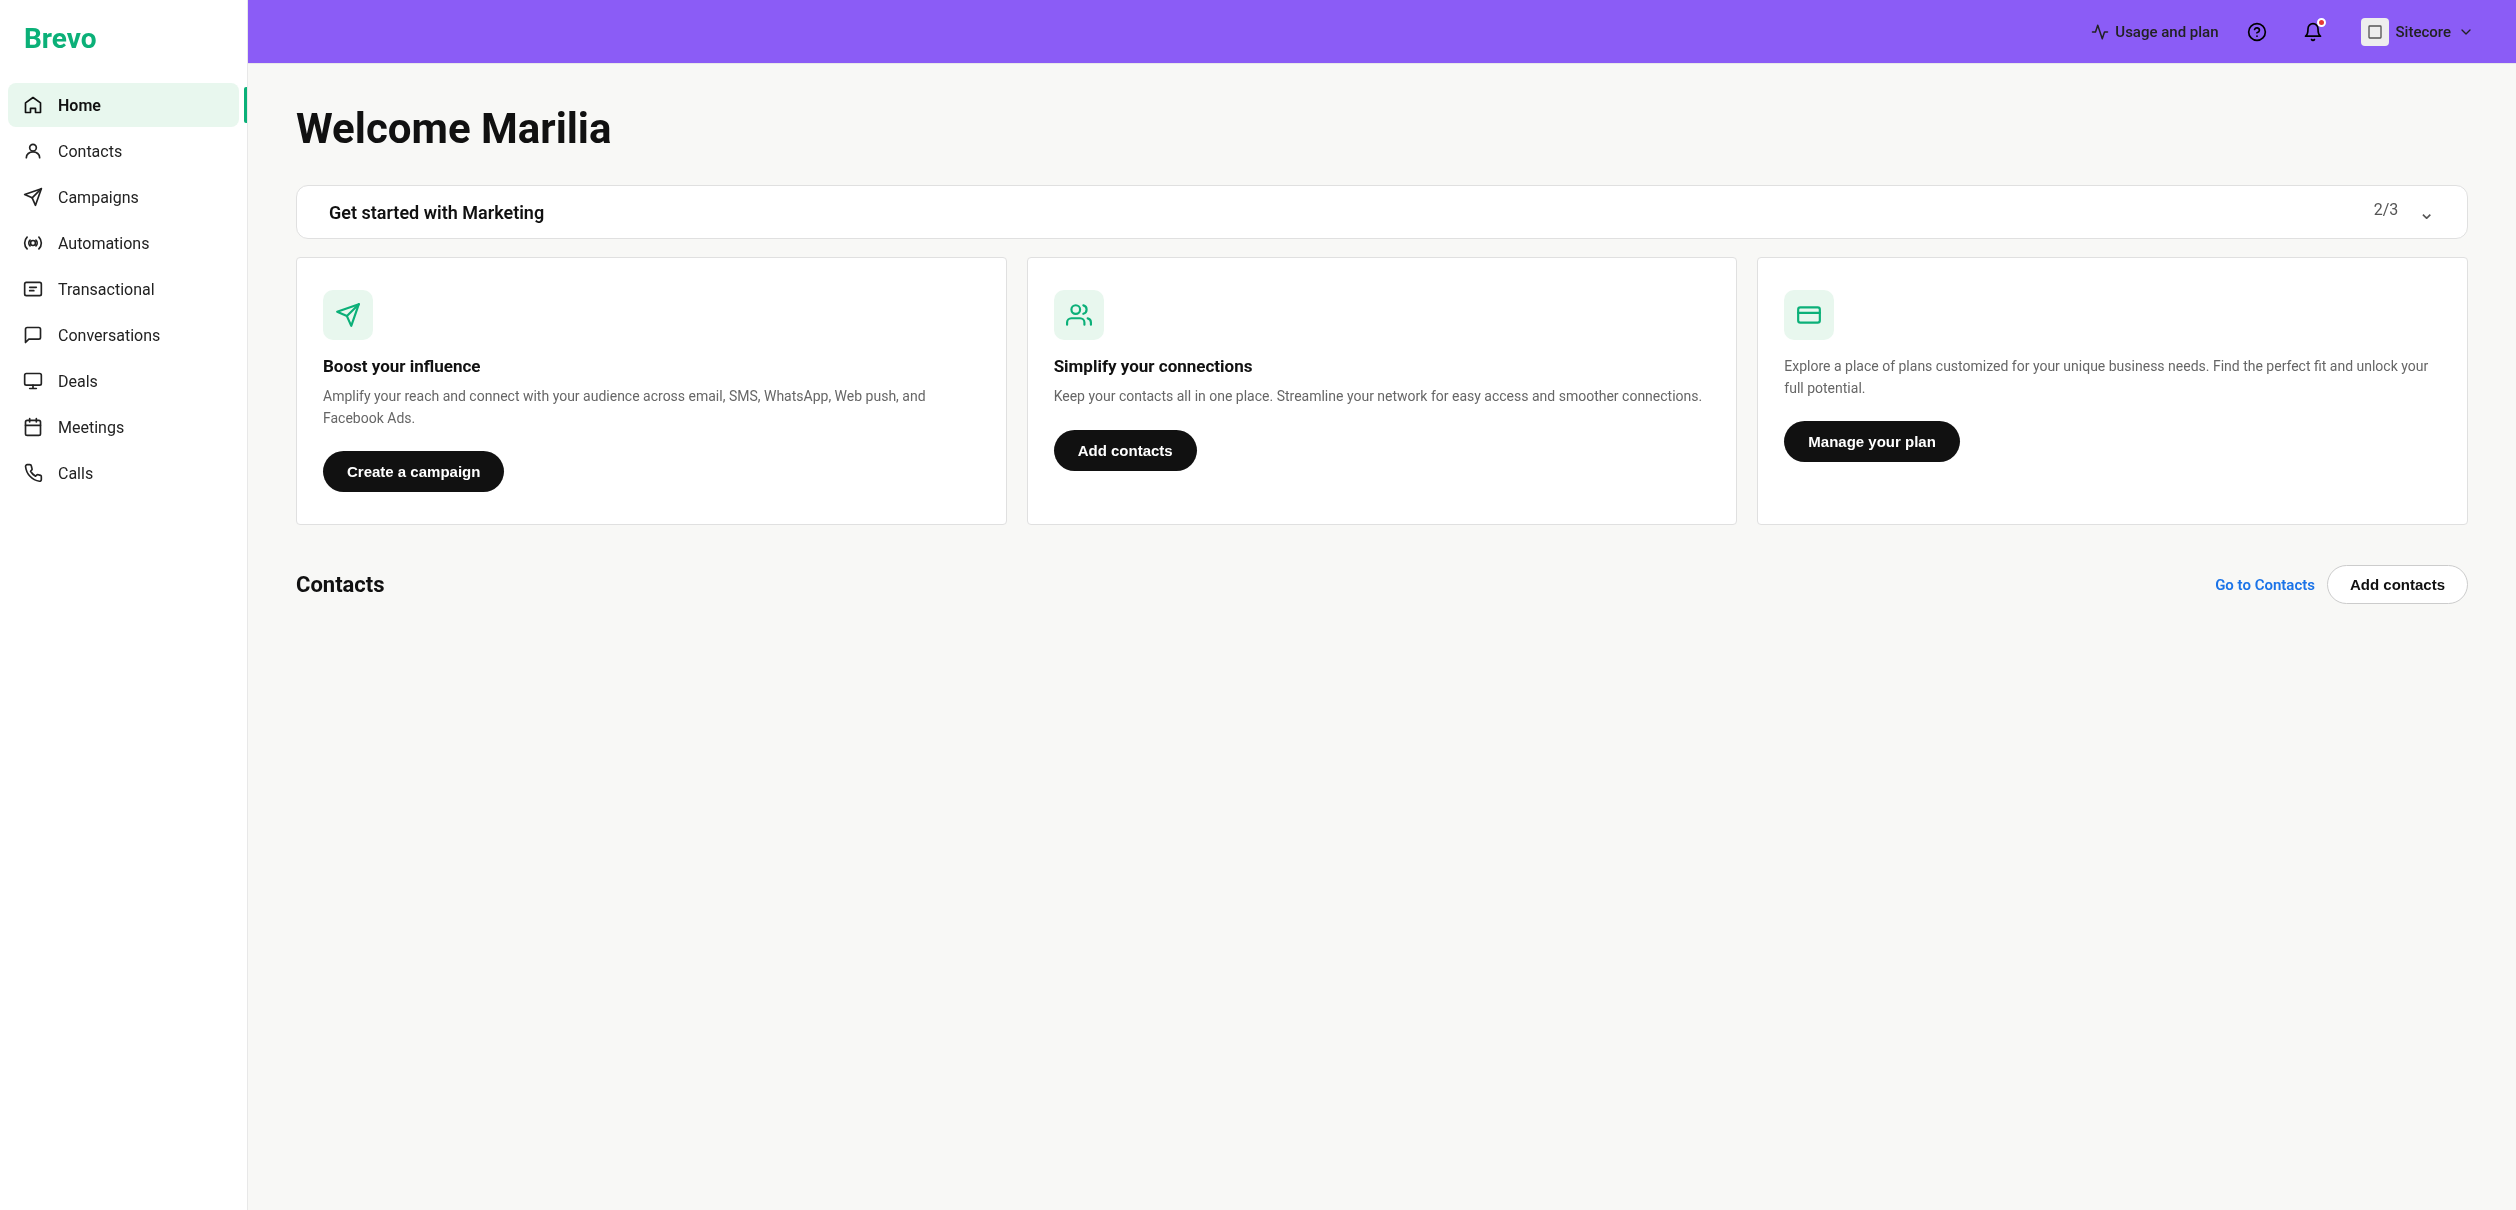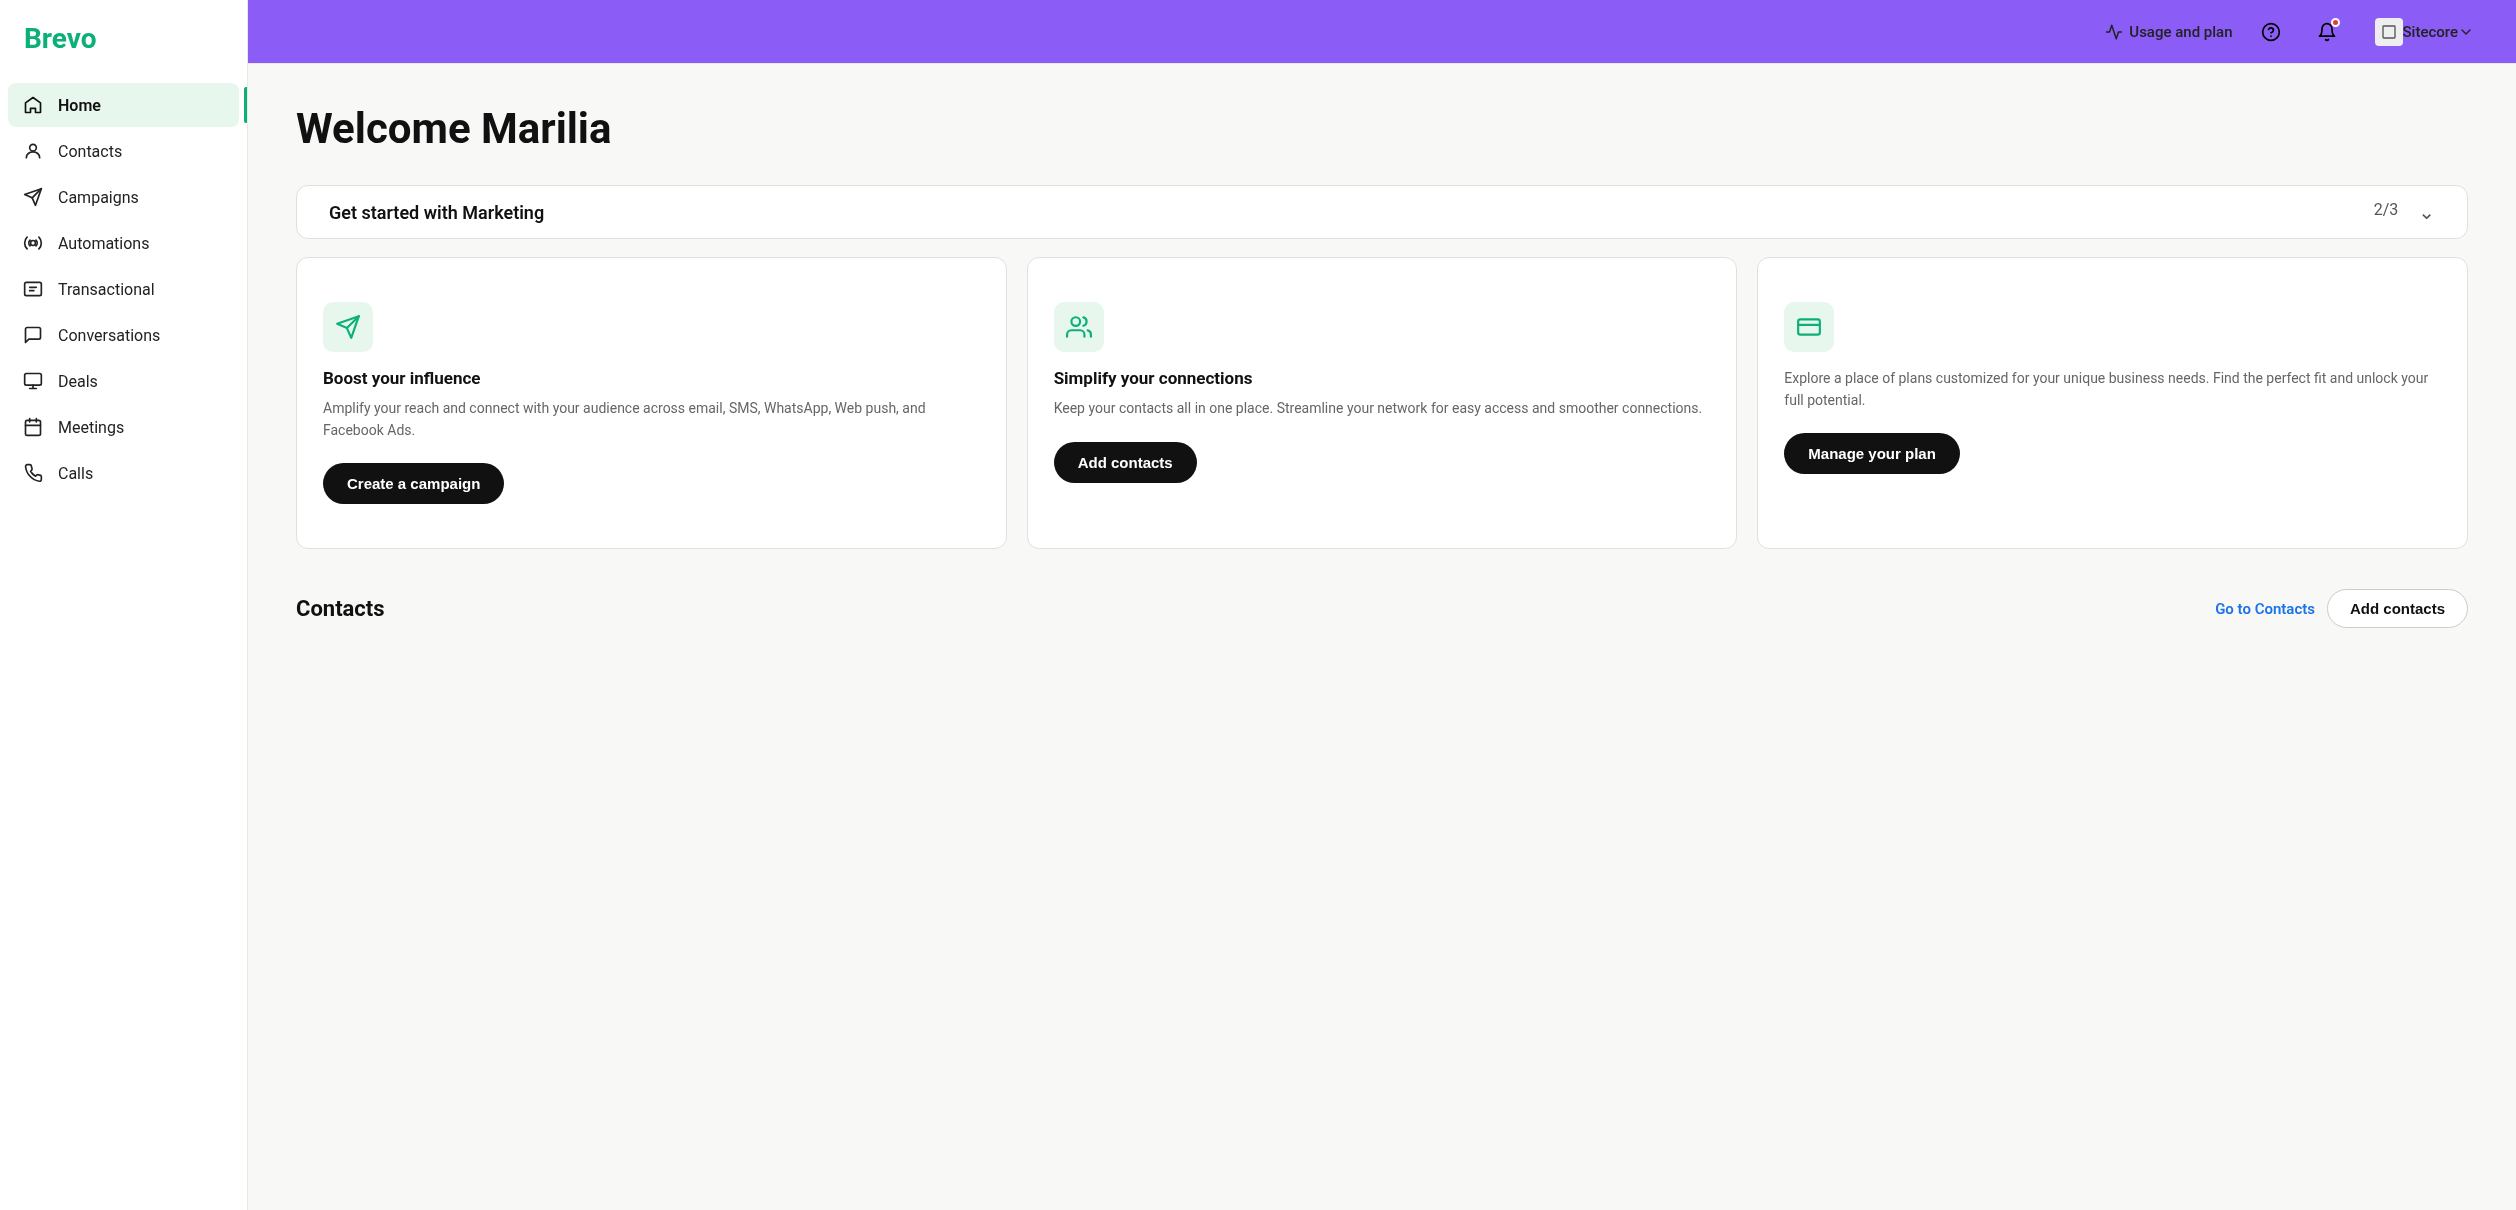--- a/index.html
+++ b/index.html
@@ -114,21 +114,21 @@
       right: 5px;
       width: 9px;
       height: 9px;
       background: #e53935;
       border-radius: 50%;
       border: 2px solid #fff;
     }
     .account-btn {
       display: flex;
       align-items: center;
-      gap: 0;
+      gap: 7px;
       cursor: pointer;
       padding: 6px 10px;
       border-radius: 8px;
       font-size: 15px;
       font-weight: 500;
       color: #222;
     }
     .account-icon {
       width: 28px;
       height: 28px;
@@ -186,22 +186,22 @@
     }
     .featured-grid {
       display: grid;
       grid-template-columns: repeat(3, 1fr);
       gap: 20px;
       margin-bottom: 40px;
     }
     .feature-card {
       background: #fff;
       border: 1px solid #e0e0e0;
-      border-radius: 12px;
-      padding: 44px 26px;
+      border-radius: 4px;
+      padding: 32px 26px;
     }
     .feature-card-icon {
       width: 50px;
       height: 50px;
       background: #e8f7ee;
       border-radius: 10px;
       display: flex;
       align-items: center;
       justify-content: center;
       margin-bottom: 16px;

